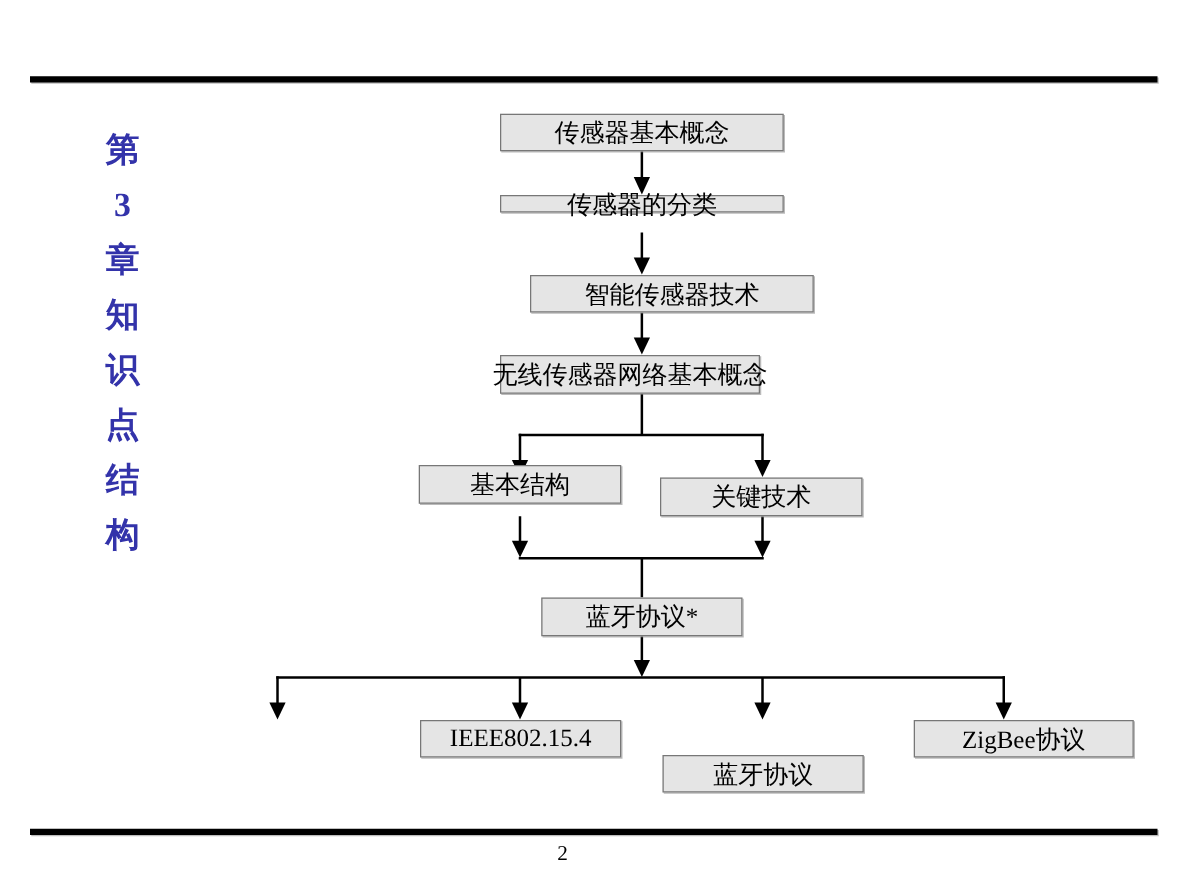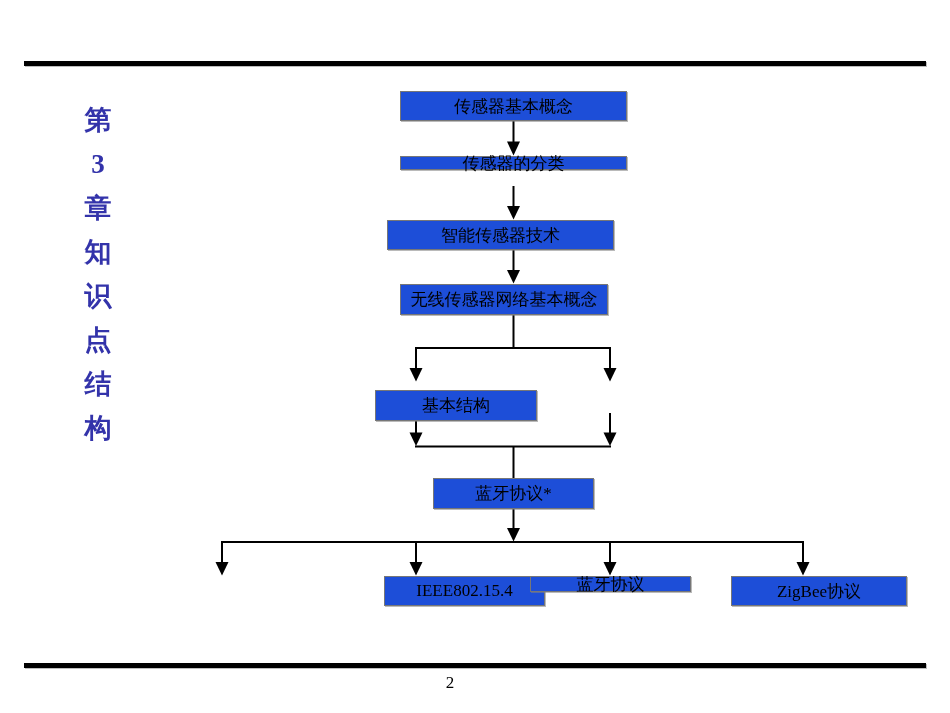--- a/index.html
+++ b/index.html
@@ -58,27 +58,27 @@
     stroke-width: 2;
   }
   .connectors polygon {
     fill: #000000;
     stroke: none;
   }
 
   .node {
     position: absolute;
     box-sizing: border-box;
-    background: #1d4ed8;
+    background: #e5e5e5;
     border: 1px solid #777777;
     box-shadow: 1px 1px 0 rgba(130,130,130,0.55);
     display: flex;
     align-items: center;
     justify-content: center;
-    font-size: 17px;
+    font-size: 20px;
     color: #000000;
     white-space: nowrap;
   }
 
   .pagenum {
     position: absolute;
     left: 425px;
     top: 673px;
     width: 50px;
     text-align: center;
@@ -141,31 +141,32 @@
     <line x1="610" y1="542" x2="610" y2="562.5"></line>
     <polygon points="603.5,562 616.5,562 610,575.5"></polygon>
     <line x1="803" y1="541" x2="803" y2="562.5"></line>
     <polygon points="796.5,562 809.5,562 803,575.5"></polygon>
   </svg>
 
   <div class="node" style="left:400px; top:91px;  width:227px; height:30px;">传感器基本概念</div>
 
   <div class="node" style="left:400px; top:156px; width:227px; height:14px;">传感器的分类</div>
 
-  <div class="node" style="left:387px; top:220px; width:227px; height:30px;">智能传感器技术</div>
+  <div class="node" style="left:424px; top:220px; width:227px; height:30px;">智能传感器技术</div>
 
   <div class="node" style="left:400px; top:284px; width:208px; height:31px;">无线传感器网络基本概念</div>
 
-  <div class="node" style="left:335px; top:390px; width:162px; height:31px;margin-left:40px;">基本结构</div>
+  <div class="node" style="left:335px; top:372px; width:162px; height:31px;">基本结构</div>
 
+  <div class="node" style="left:528px; top:382px; width:162px; height:31px;">关键技术</div>
 
   <div class="node" style="left:433px; top:478px; width:161px; height:31px;">蓝牙协议*</div>
 
 
-  <div class="node" style="left:336px; top:576px; width:161px; height:30px;margin-left:48px;">IEEE802.15.4</div>
+  <div class="node" style="left:336px; top:576px; width:161px; height:30px;">IEEE802.15.4</div>
 
-  <div class="node" style="left:530px; top:576px; width:161px; height:16px;text-align:center;">蓝牙协议</div>
+  <div class="node" style="left:530px; top:604px; width:161px; height:30px;text-align:center;">蓝牙协议</div>
 
   <div class="node" style="left:731px; top:576px; width:176px; height:30px;">ZigBee协议</div>
 
   <div class="pagenum">2</div>
 
 </div>
 
 </body></html>

